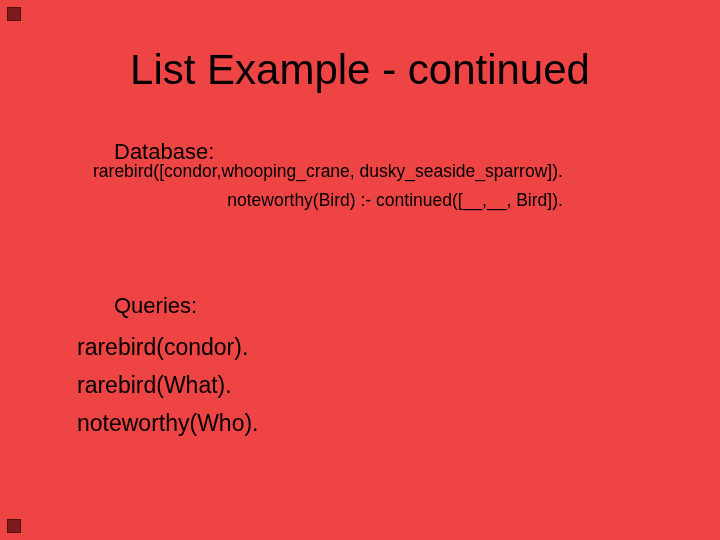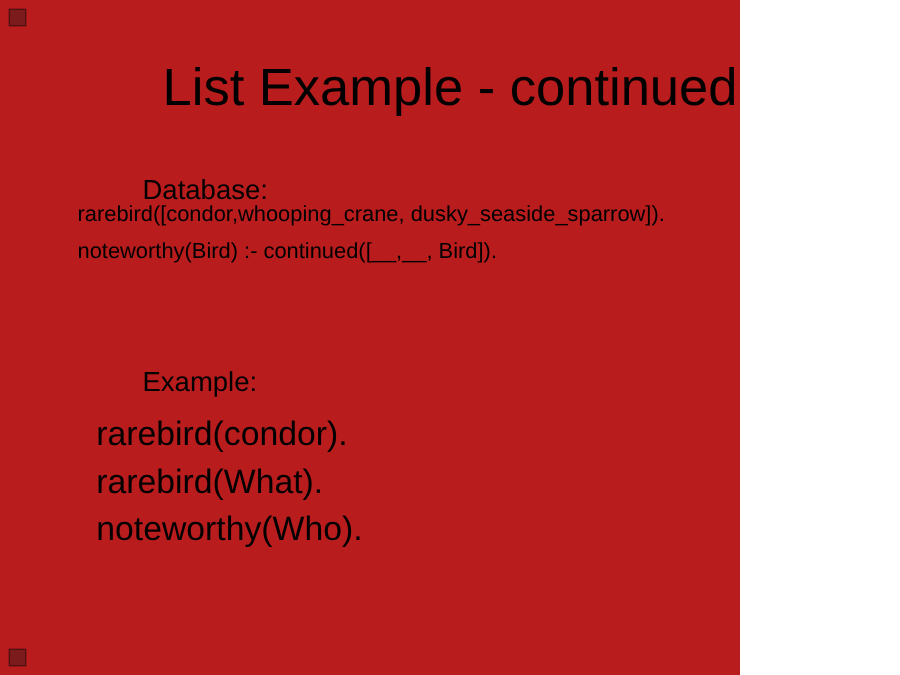--- a/index.html
+++ b/index.html
@@ -2,23 +2,23 @@
 <html><head>
 <meta charset="utf-8">
 <style>
   html, body {
     margin: 0;
     padding: 0;
     background: #ffffff;
   }
   .slide {
     position: relative;
-    width: 592px;
+    width: 720px;
     height: 540px;
-    background: #b91c1c;
+    background: #ef4444;
     overflow: hidden;
     font-family: "Liberation Sans", sans-serif;
     color: #000000;
   }
   .corner-marker {
     position: absolute;
     left: 7px;
     width: 14px;
     height: 14px;
     background: #7b1b1b;
@@ -40,52 +40,53 @@
   .section-label {
     position: absolute;
     left: 114px;
     font-size: 22px;
     white-space: nowrap;
   }
   .section-label.database { top: 139px; }
   .section-label.queries  { top: 293px; }
   .code-block {
     position: absolute;
-    left: 62px;
+    left: 93px;
     top: 157px;
     font-size: 17.5px;
     line-height: 29px;
     white-space: nowrap;
+    text-align: right;
   }
   .query-block {
     position: absolute;
     left: 77px;
     top: 328px;
-    font-size: 27px;
+    font-size: 23px;
     line-height: 38px;
     white-space: nowrap;
   }
 </style>
 </head>
 <body>
 
 <div class="slide">
 
   <div class="corner-marker top"></div>
 
   <div class="slide-title">List Example - continued</div>
 
   <div class="section-label database">Database:</div>
 
   <div class="code-block">
     <div>rarebird([condor,whooping_crane, dusky_seaside_sparrow]).</div>
     <div>noteworthy(Bird) :- continued([__,__, Bird]).</div>
   </div>
 
-  <div class="section-label queries">Example:</div>
+  <div class="section-label queries">Queries:</div>
 
   <div class="query-block">
     <div>rarebird(condor).</div>
     <div>rarebird(What).</div>
     <div>noteworthy(Who).</div>
   </div>
 
   <div class="corner-marker bottom"></div>
 
 </div>

